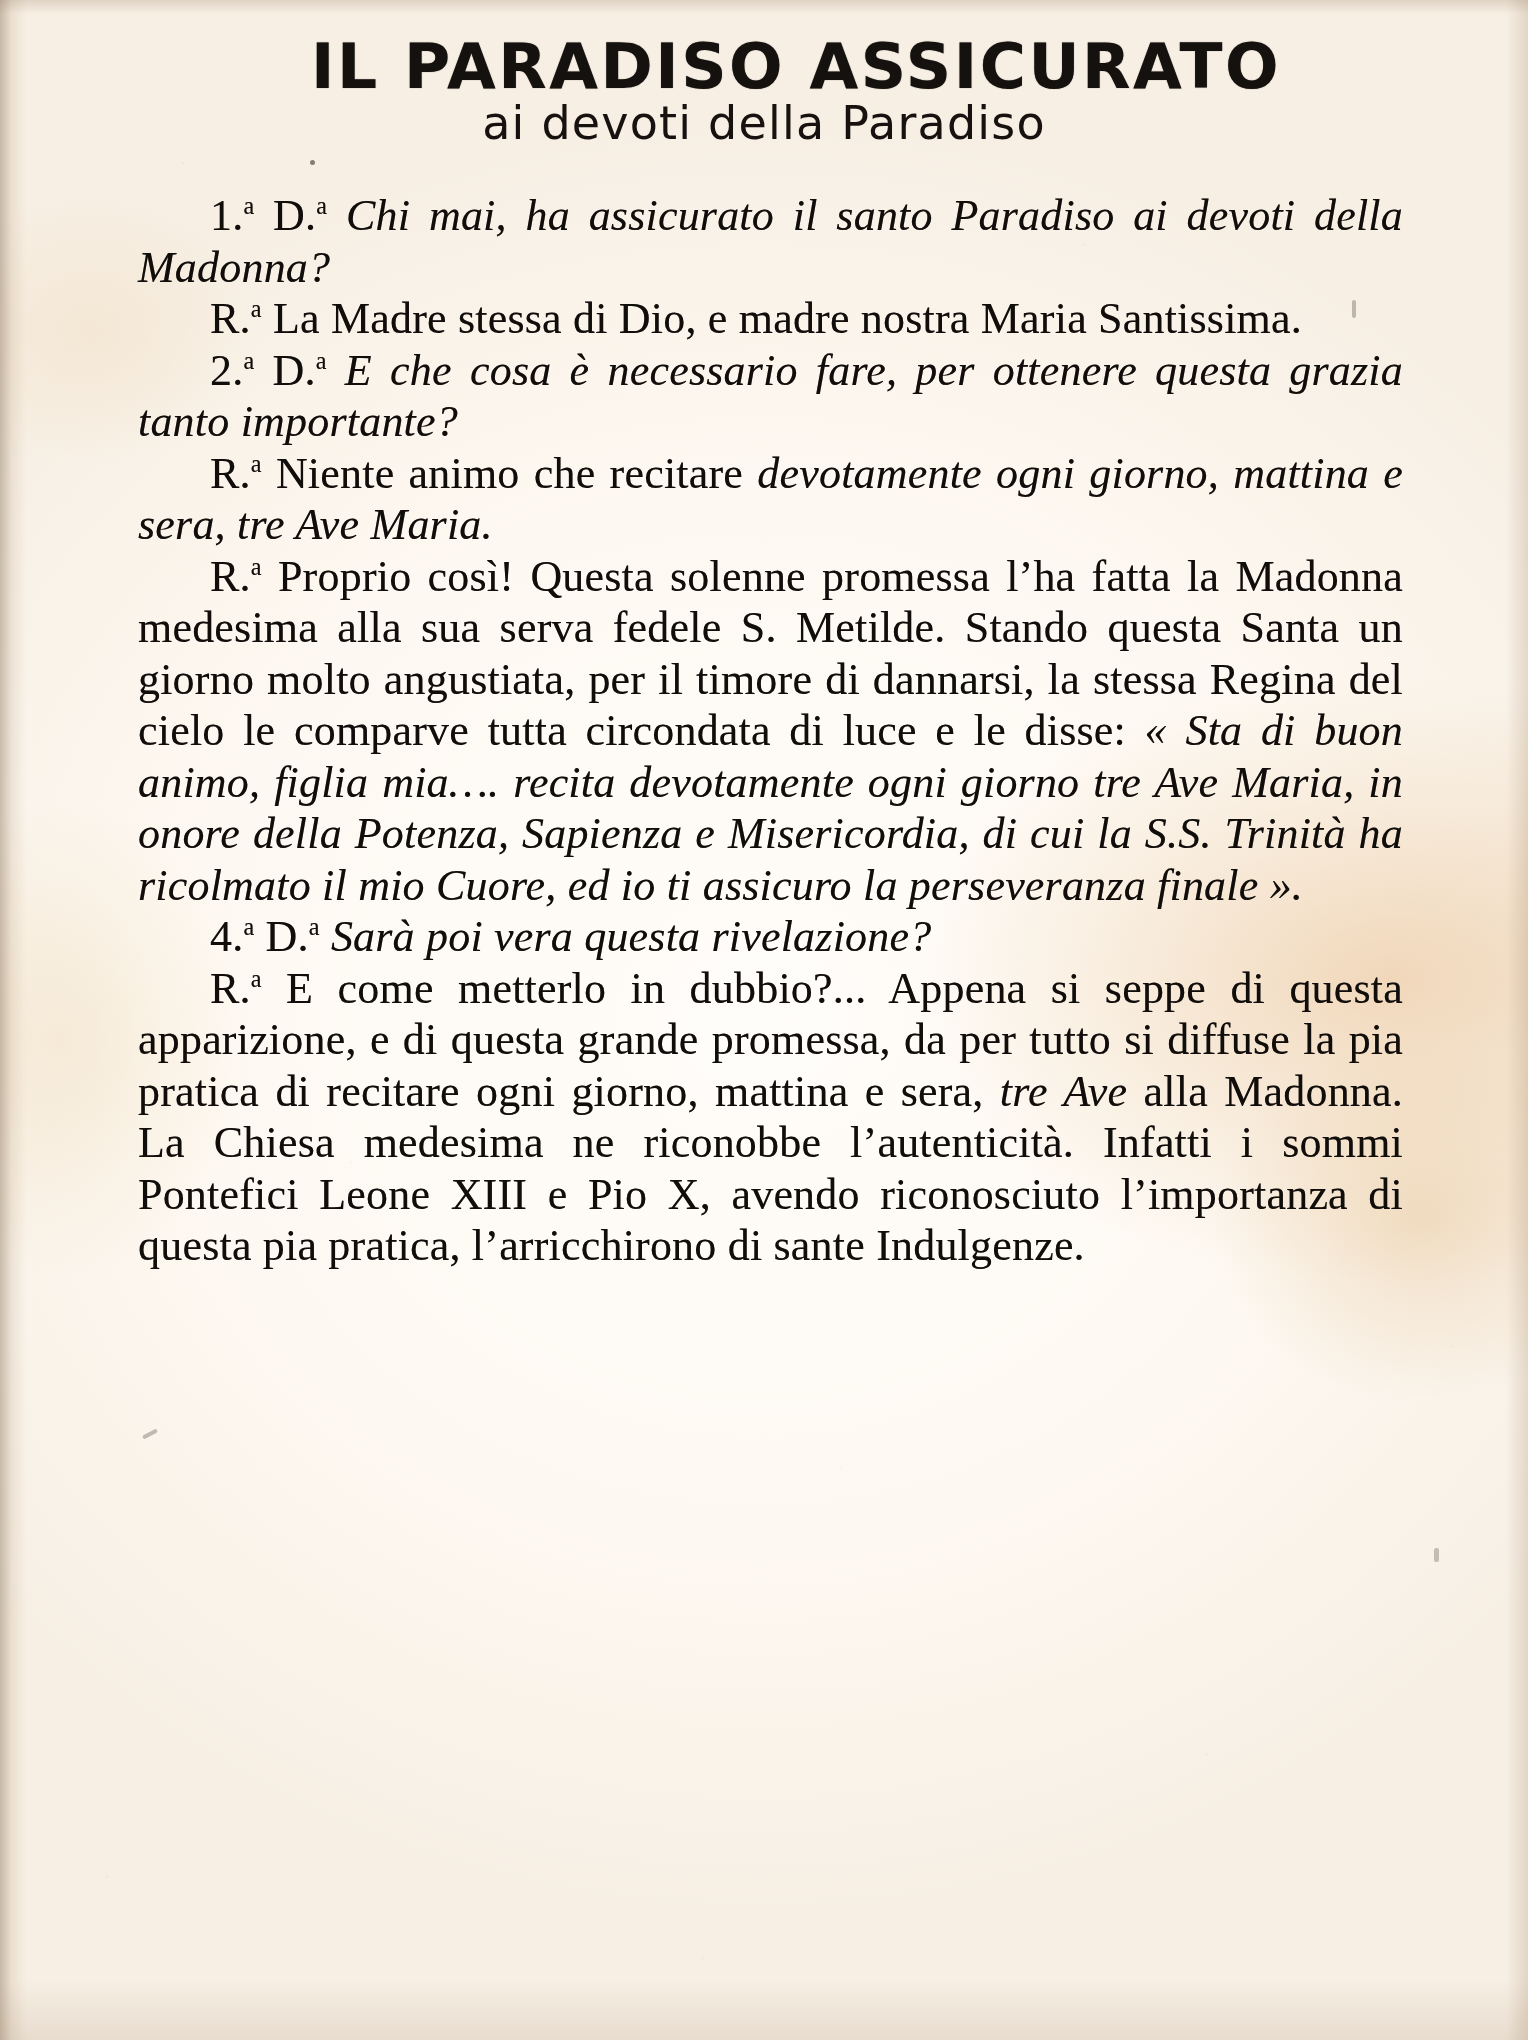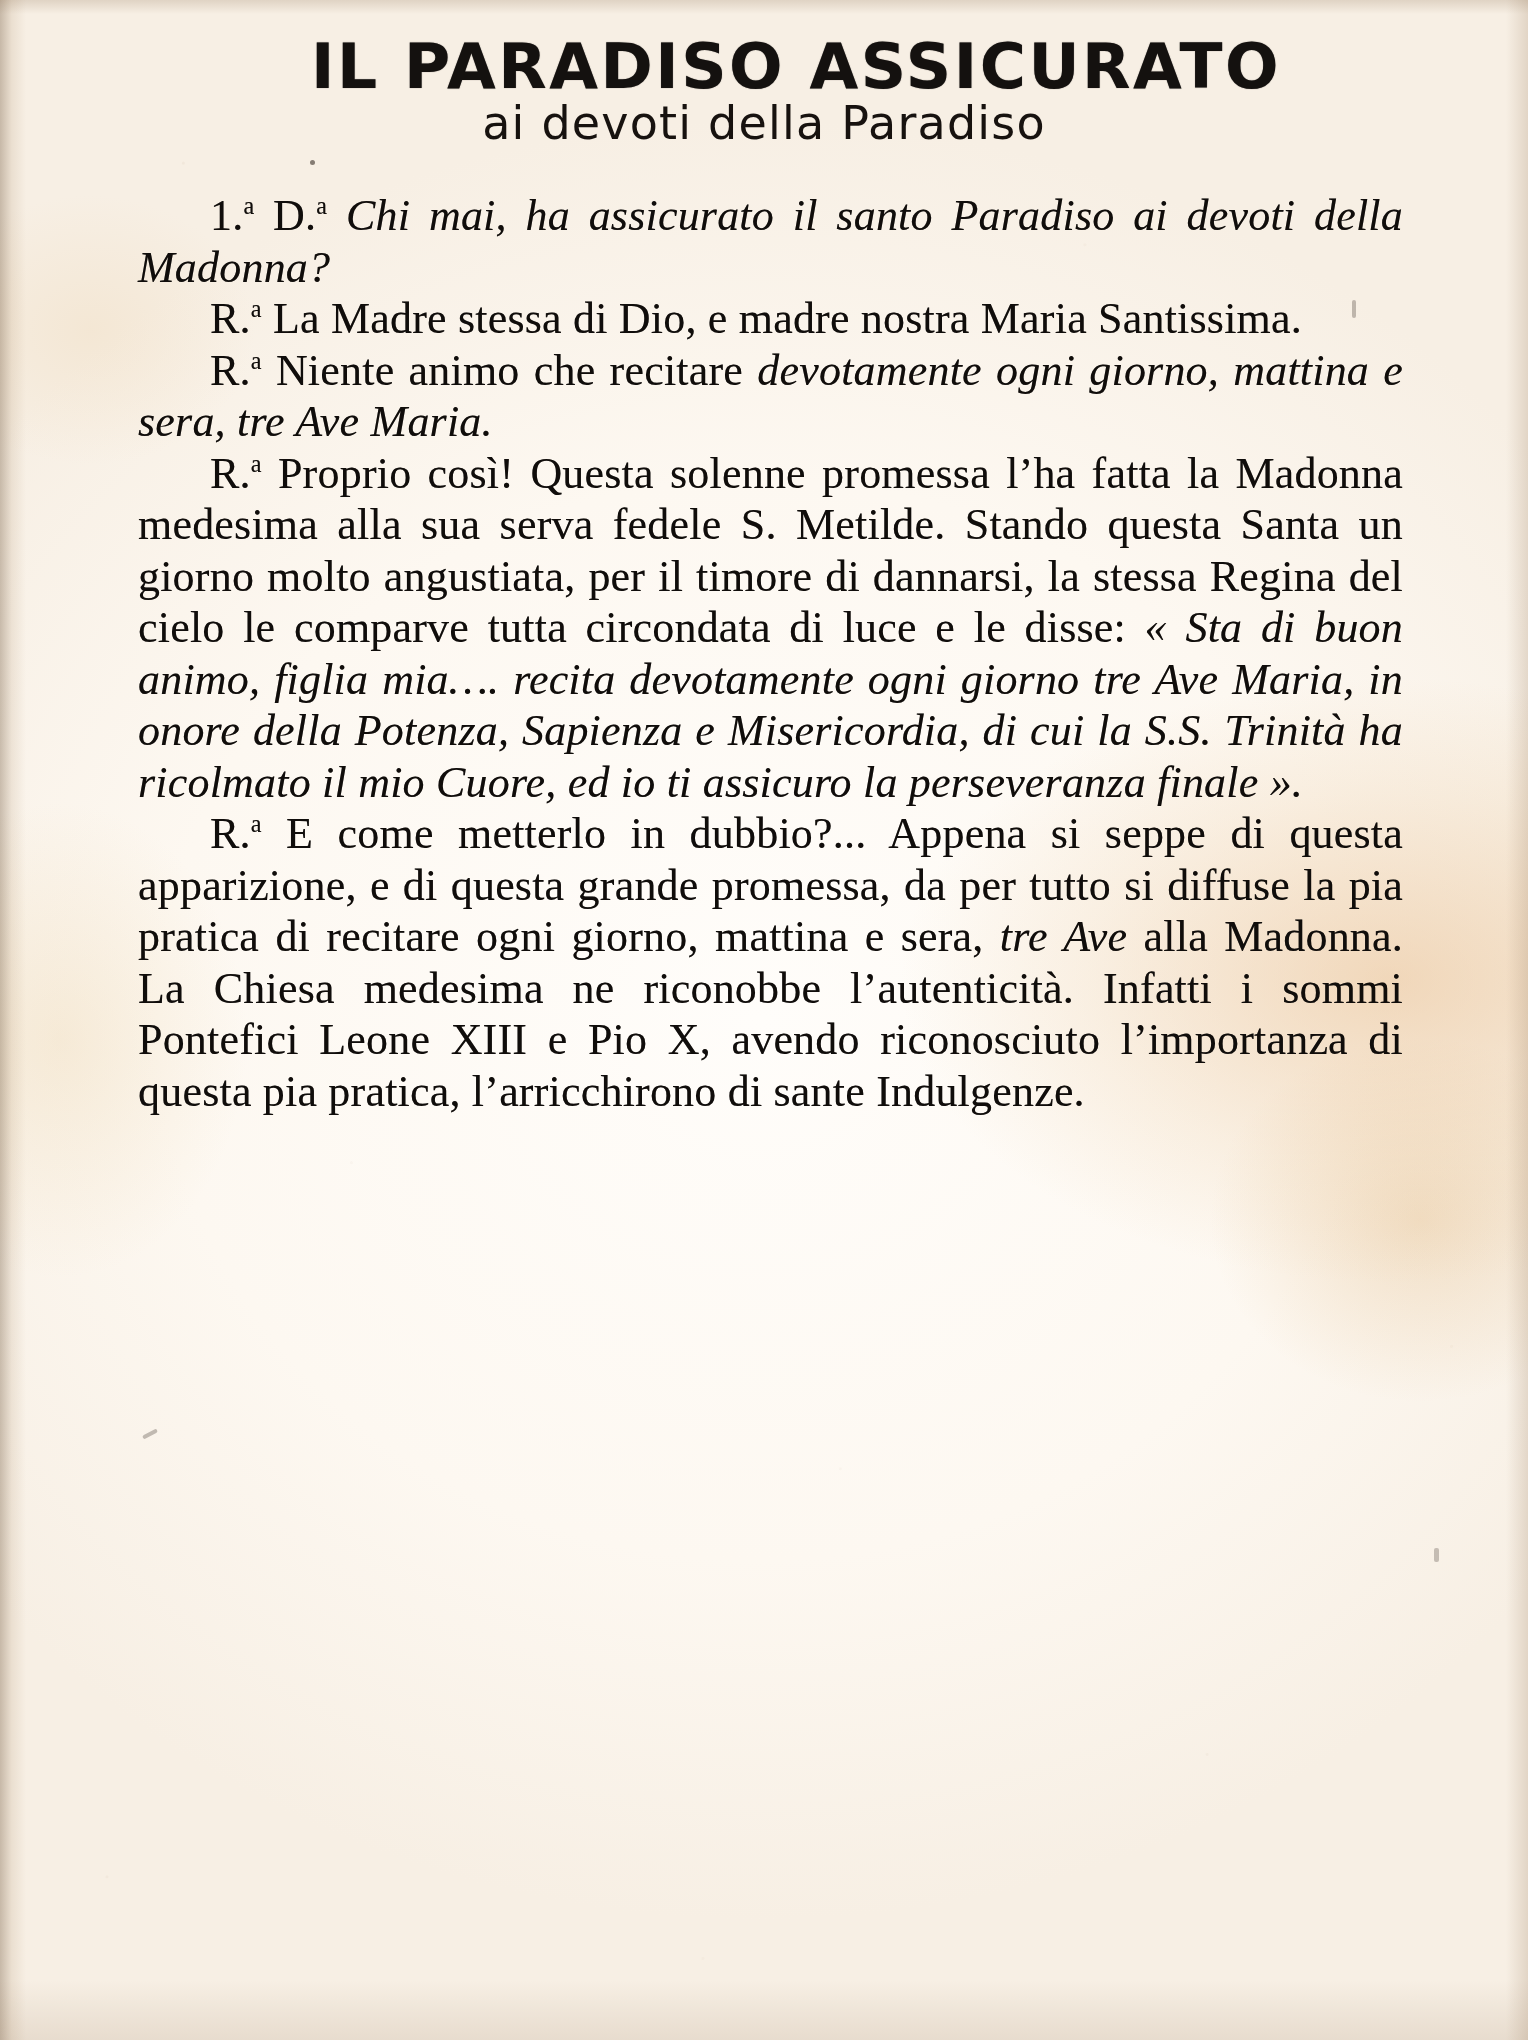--- a/index.html
+++ b/index.html
@@ -163,32 +163,42 @@
       <span><span>1.</span><span class="sup">a</span></span>
       <span> <span>D.</span><span class="sup">a</span></span>
       <span class="ital">Chi mai, ha assicurato il santo Paradiso ai devoti della Madonna?</span>
     </p>
 
     <p class="para">
       <span><span>R.</span><span class="sup">a</span></span>
       <span>La Madre stessa di Dio, e madre nostra Maria Santissima.</span>
     </p>
 
+    <p class="para">
+      <span><span>2.</span><span class="sup">a</span></span>
+      <span> <span>D.</span><span class="sup">a</span></span>
+      <span class="ital">E che cosa è necessario fare, per ottenere questa grazia tanto importante?</span>
+    </p>
 
     <p class="para">
       <span><span>R.</span><span class="sup">a</span></span>
       <span>Niente animo che recitare </span><span class="ital">devotamente ogni giorno, mattina e sera, tre Ave Maria.</span>
     </p>
 
 
     <p class="para">
       <span><span>R.</span><span class="sup">a</span></span>
       <span>Proprio così! Questa solenne promessa l’ha fatta la Madonna medesima alla sua serva fedele S. Metilde. Stando questa Santa un giorno molto angustiata, per il timore di dannarsi, la stessa Regina del cielo le comparve tutta circondata di luce e le disse: </span><span class="ital">« Sta di buon animo, figlia mia…. recita devotamente ogni giorno tre Ave Maria, in onore della Potenza, Sapienza e Misericordia, di cui la S.S. Trinità ha ricolmato il mio Cuore, ed io ti assicuro la perseveranza finale ».</span>
     </p>
 
+    <p class="para">
+      <span><span>4.</span><span class="sup">a</span></span>
+      <span> <span>D.</span><span class="sup">a</span></span>
+      <span class="ital">Sarà poi vera questa rivelazione?</span>
+    </p>
 
     <p class="para">
       <span><span>R.</span><span class="sup">a</span></span>
       <span>E come metterlo in dubbio?... Appena si seppe di questa apparizione, e di questa grande promessa, da per tutto si diffuse la pia pratica di recitare ogni giorno, mattina e sera, </span><span class="ital">tre Ave</span><span> alla Madonna. La Chiesa medesima ne riconobbe l’autenticità. Infatti i sommi Pontefici Leone XIII e Pio X, avendo riconosciuto l’importanza di questa pia pratica, l’arricchirono di sante Indulgenze.</span>
     </p>
 
   </div>
 </div>
 
 </body></html>

